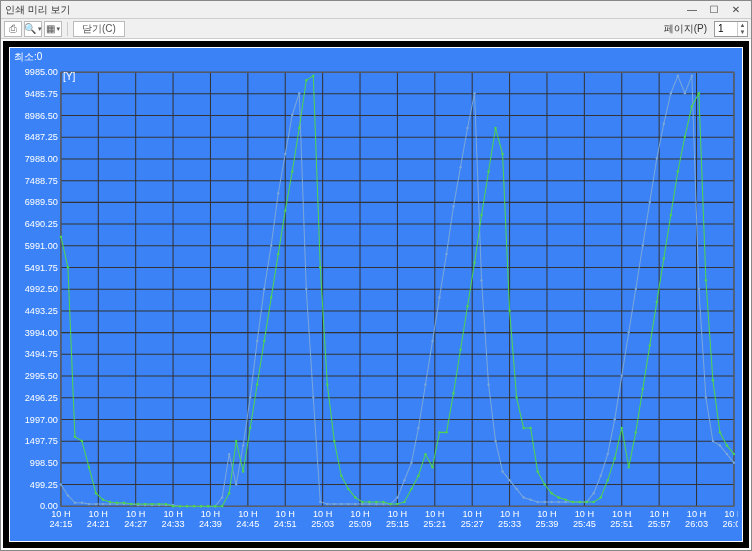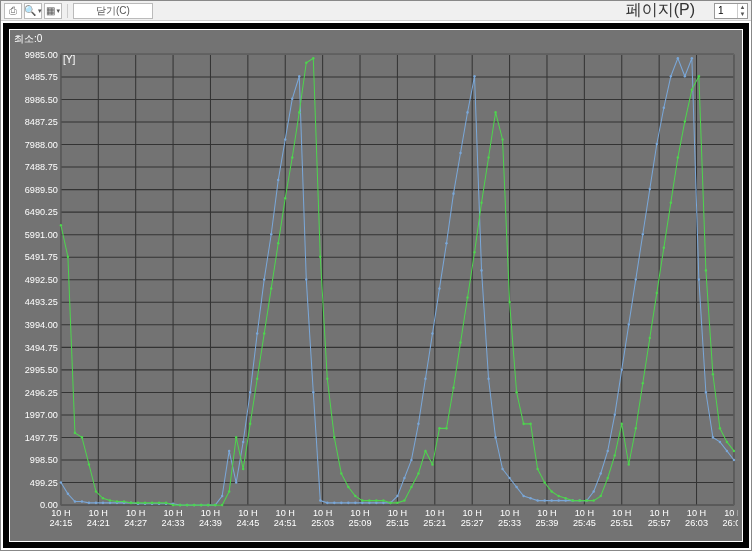--- a/index.html
+++ b/index.html
@@ -3,45 +3,52 @@
 <meta charset="utf-8">
 <style>
   * { box-sizing: border-box; margin: 0; padding: 0; }
   body { font-family: "Malgun Gothic", "Segoe UI", sans-serif; font-size: 11px; background: #e8e8e8; width: 752px; height: 551px; overflow: hidden; }
   .window { background: #f4f4f4; border: 1px solid #888; width: 752px; height: 551px; display: flex; flex-direction: column; }
   .titlebar { height: 18px; background: #f0f0f0; border-bottom: 1px solid #ccc; display: flex; align-items: center; padding: 0 4px; font-size: 10px; color: #333; }
   .titlebar .spacer { flex: 1; }
   .titlebar .win-btn { width: 22px; height: 14px; display: inline-flex; align-items: center; justify-content: center; font-size: 10px; color: #444; cursor: pointer; }
   .toolbar { height: 20px; background: #f0f0f0; border-bottom: 1px solid #ccc; display: flex; align-items: center; padding: 0 3px; gap: 2px; }
   .toolbar .tbtn { width: 18px; height: 16px; border: 1px solid #bbb; background: #fff; display: inline-flex; align-items: center; justify-content: center; font-size: 10px; cursor: pointer; color: #555; }
-  .toolbar .tbtn.text { width: auto; padding: 0 22px; }
+  .toolbar .tbtn.text { width: auto; padding: 0 8px; }
   .toolbar .sep { width: 1px; height: 14px; background: #ccc; margin: 0 3px; }
   .toolbar .spacer { flex: 1; }
-  .toolbar .page-label { font-size: 16px; color: #333; margin-right: 17px; }
+  .toolbar .page-label { font-size: 10px; color: #333; margin-right: 5px; }
   .toolbar .page-spin { width: 34px; height: 16px; border: 1px solid #999; background: #fff; display: inline-flex; align-items: center; padding: 0 3px; font-size: 10px; position: relative; }
   .toolbar .page-spin .spin-arrows { position: absolute; right: 0; top: 0; bottom: 0; width: 10px; display: flex; flex-direction: column; }
   .toolbar .page-spin .spin-arrows div { flex: 1; font-size: 6px; line-height: 7px; text-align: center; color: #555; border-left: 1px solid #ccc; cursor: pointer; }
   .chart-wrap { flex: 1; background: #fff; padding: 2px; }
   .chart-outer { width: 100%; height: 100%; background: #000; padding: 6px; }
-  .chart-inner { width: 100%; height: 100%; background: #737373; border: 1px solid #fff; display: flex; flex-direction: column; }
+  .chart-inner { width: 100%; height: 100%; background: #3b82f6; border: 1px solid #fff; display: flex; flex-direction: column; }
   .chart-header { color: #fff; font-size: 10px; padding: 2px 4px; }
   .chart-canvas { flex: 1; position: relative; margin: 0 4px 4px 4px; }
   .chart-canvas svg { width: 100%; height: 100%; display: block; }
   .grid line { stroke: #333; stroke-width: 1; }
   .series-a { fill: none; stroke: #7aa7d8; stroke-width: 1; }
   .series-b { fill: none; stroke: #4ed44e; stroke-width: 1; }
   .marker-a { fill: #7aa7d8; }
   .marker-b { fill: #4ed44e; }
   .ylabel, .xlabel { fill: #fff; font-size: 9px; }
   .axis-tag { fill: #fff; font-size: 10px; }
 </style>
 </head>
 <body>
 
 <div class="window">
+  <div class="titlebar">
+    <span>인쇄 미리 보기</span>
+    <span class="spacer"></span>
+    <span class="win-btn">—</span>
+    <span class="win-btn">☐</span>
+    <span class="win-btn">✕</span>
+  </div>
 
   <div class="toolbar">
     <span class="tbtn">
         <span>⎙</span>
       </span>
     <span class="tbtn">
         <span>🔍</span>
         <span style="font-size:7px;margin-left:1px;">▾</span>
       </span>
     <span class="tbtn">

